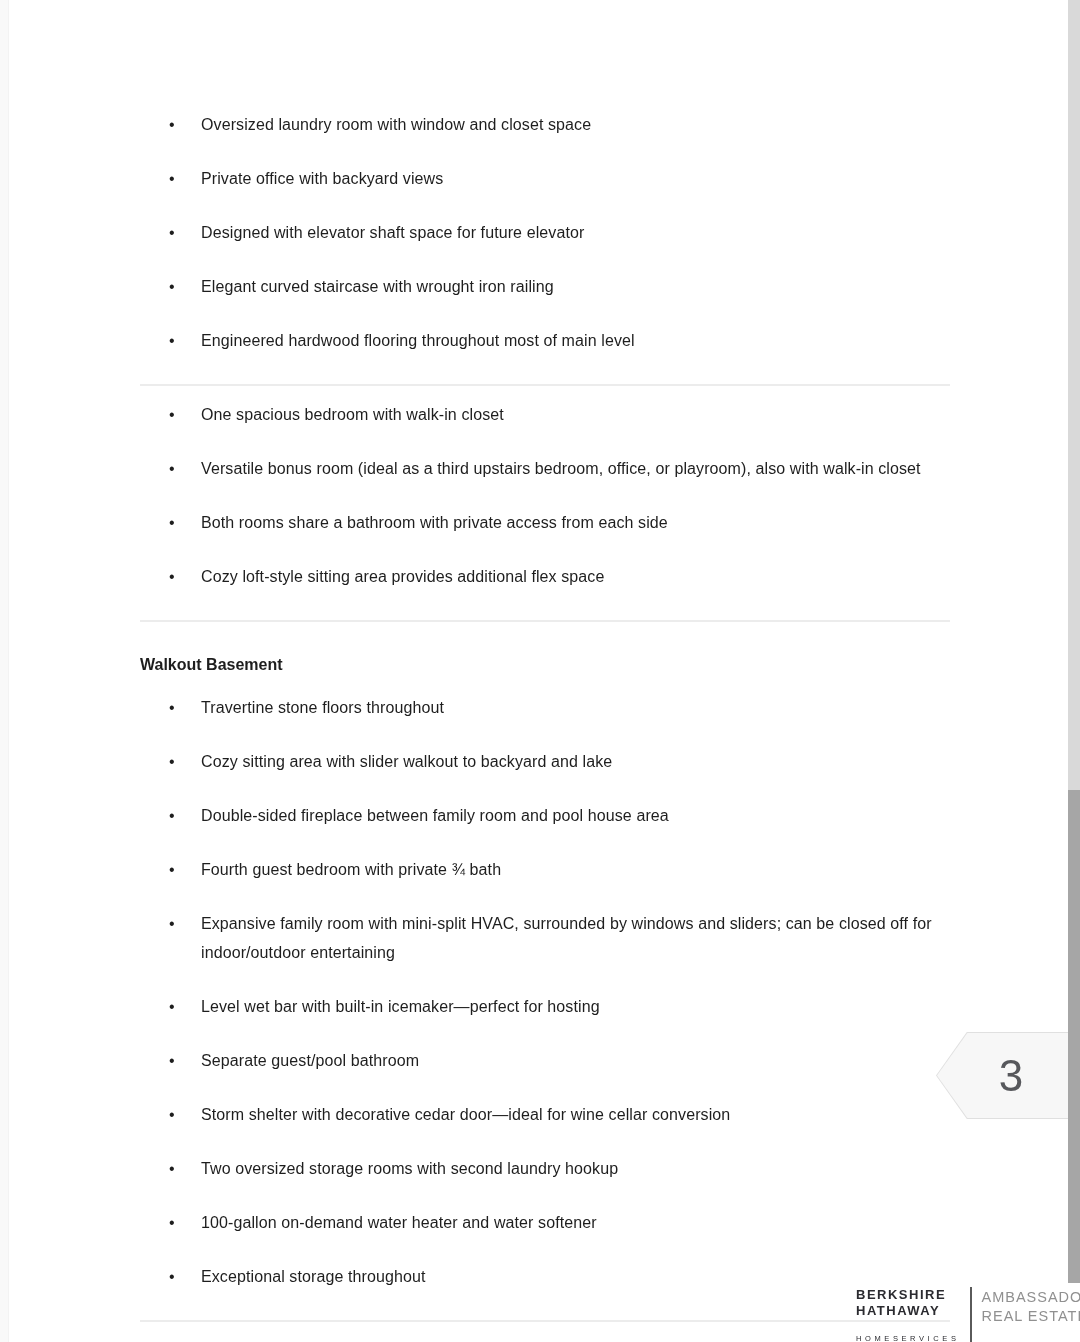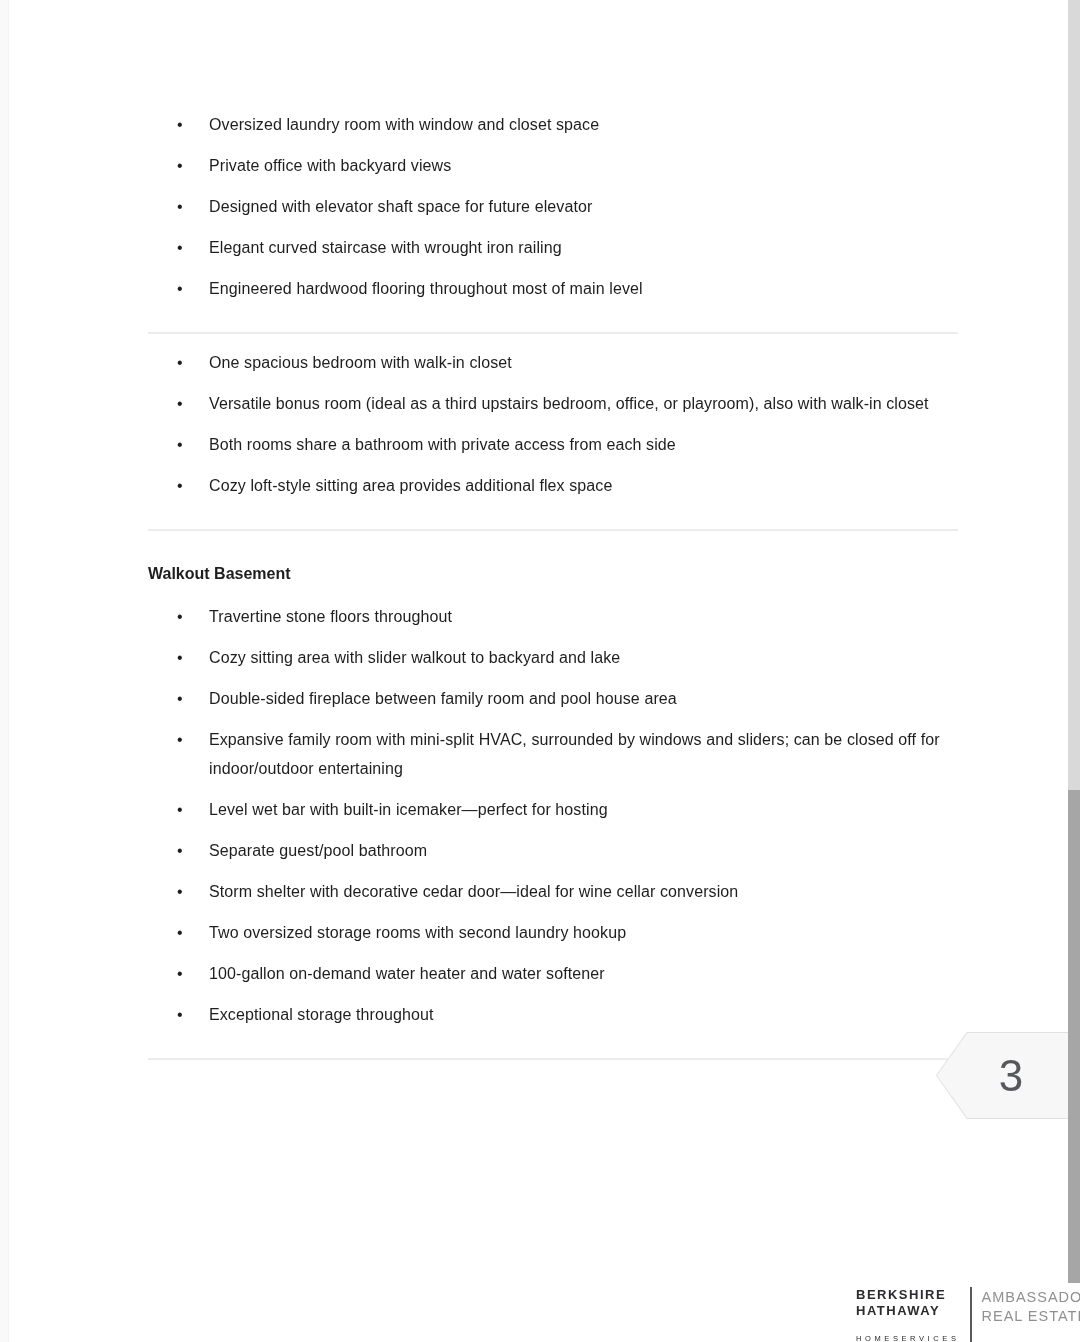--- a/index.html
+++ b/index.html
@@ -14,35 +14,35 @@
 
   .left-gutter {
     position: absolute; left: 0; top: 0;
     width: 9px; height: 100%;
     background: #f9f9f9;
     border-right: 1px solid #f3f3f3;
   }
 
   .content {
     position: absolute;
-    left: 148px; top: 0;
+    left: 140px; top: 0;
     width: 810px;
   }
 
   ul.bullets { list-style: none; margin: 14px 0 0 0; padding: 0; }
   ul.bullets.first { margin-top: 110px; }
   ul.bullets li {
     position: relative;
     padding-left: 61px;
     font-size: 16px;
     line-height: 29px;
     color: #1e1e1e;
     letter-spacing: 0.1px;
   }
-  ul.bullets li + li { margin-top: 12px; }
+  ul.bullets li + li { margin-top: 25px; }
   ul.bullets li::before {
     content: "\2022";
     position: absolute;
     left: 29px; top: 0;
     font-size: 16px;
     color: #1e1e1e;
   }
   .b { font-weight: 400; }
 
   .rule {
@@ -155,20 +155,21 @@
   </section>
 
   <div class="rule"></div>
 
   <section>
     <h2 class="section-heading">Walkout Basement</h2>
     <ul class="bullets">
         <li><span class="b">Travertine stone floors</span><span> throughout</span></li>
         <li><span>Cozy sitting area with slider walkout to backyard and lake</span></li>
         <li><span class="b">Double-sided fireplace</span><span> between family room and pool house area</span></li>
+        <li><span>Fourth guest bedroom with private ¾ bath</span></li>
         <li><span>Expansive family room with </span><span class="b">mini-split HVAC</span><span>, surrounded by windows and sliders; can be closed off for indoor/outdoor entertaining</span></li>
         <li><span class="b">Level wet bar</span><span> with built-in icemaker—perfect for hosting</span></li>
         <li><span>Separate guest/pool bathroom</span></li>
         <li><span>Storm shelter with decorative cedar door—ideal for </span><span class="b">wine cellar conversion</span></li>
         <li><span>Two oversized storage rooms with </span><span class="b">second laundry hookup</span></li>
         <li><span class="b">100-gallon on-demand water heater and water softener</span></li>
         <li><span>Exceptional storage throughout</span></li>
       </ul>
   </section>
 

